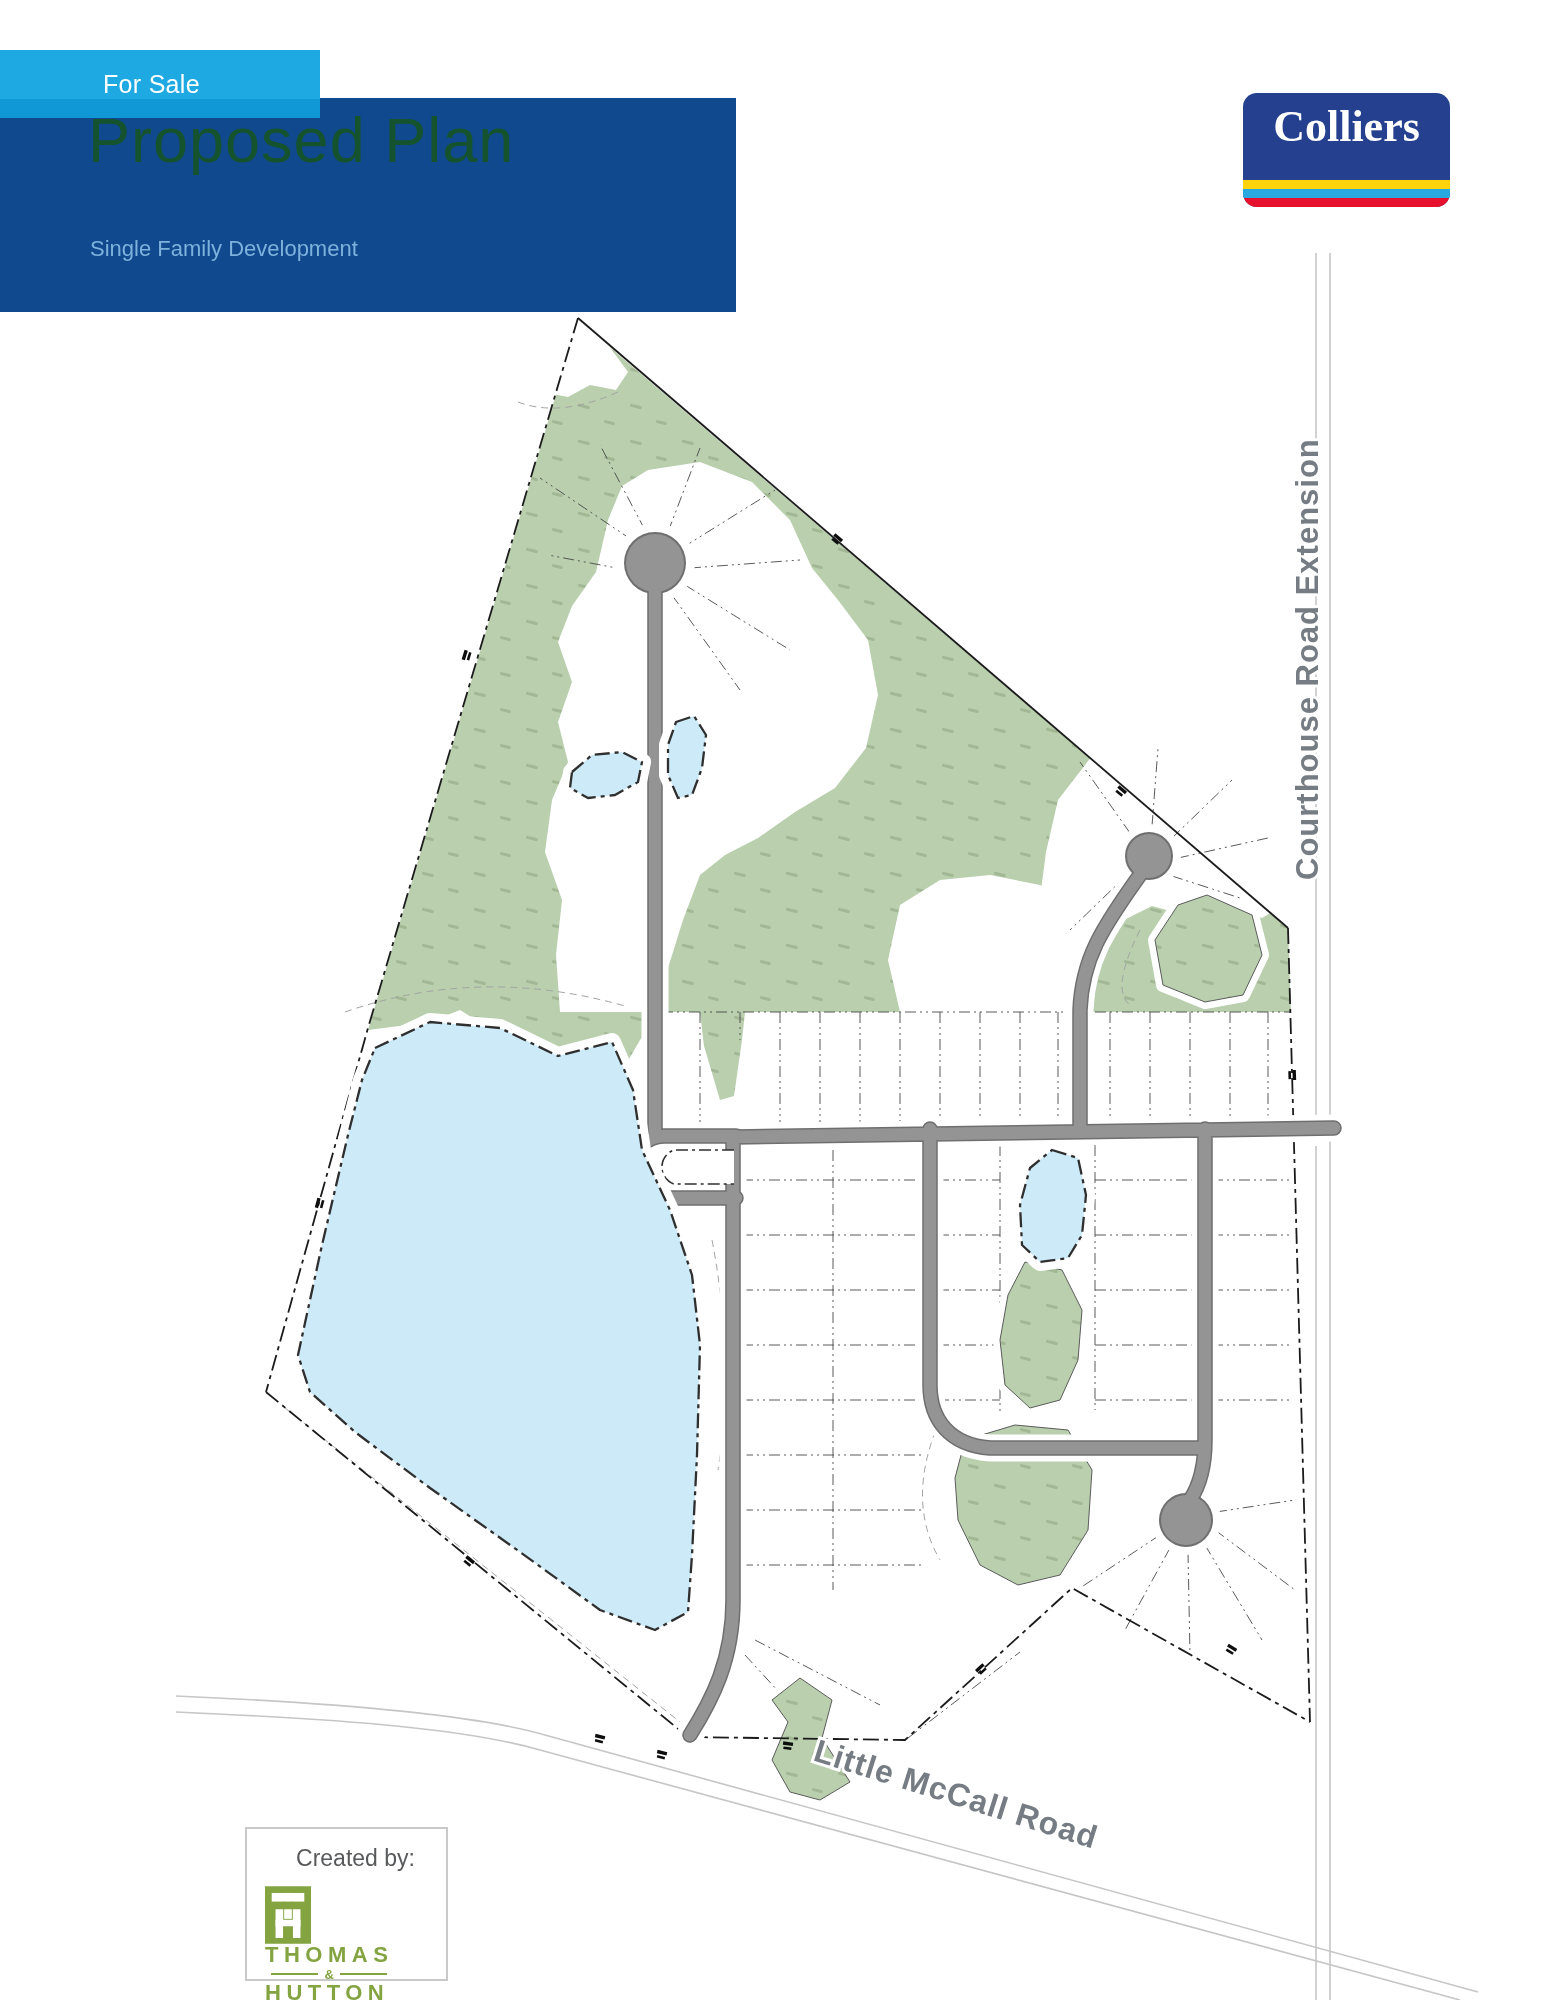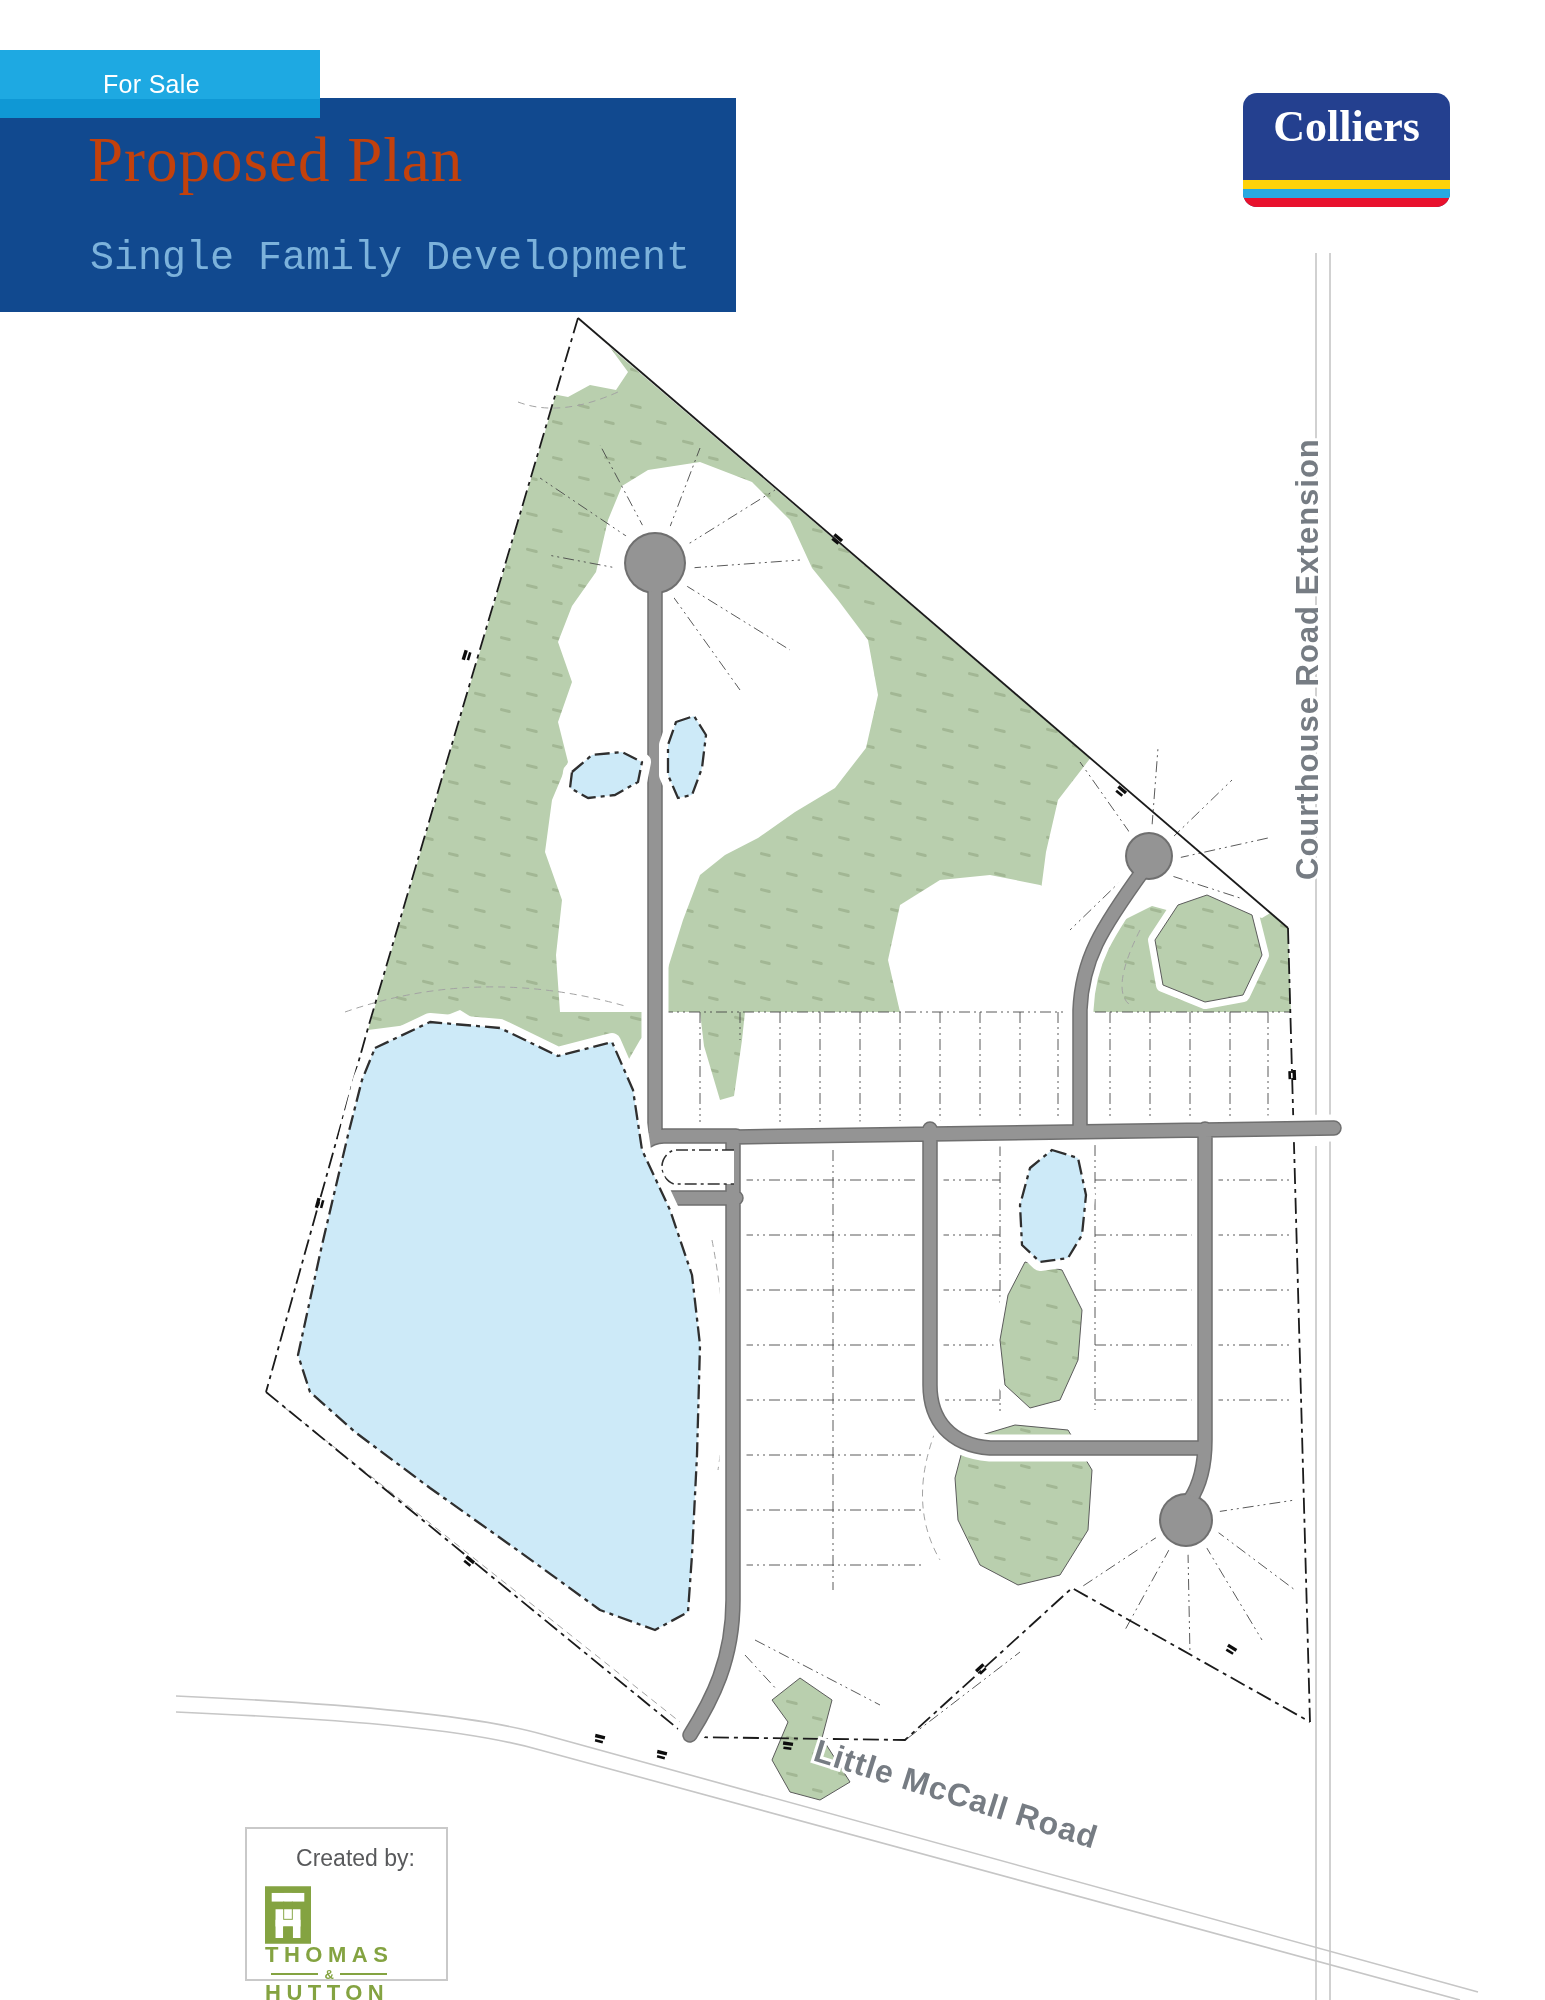--- a/index.html
+++ b/index.html
@@ -13,24 +13,24 @@
   #page{position:relative;width:1545px;height:2000px;background:#fff;overflow:hidden;
         font-family:"Liberation Sans",sans-serif;}
   #plan-svg{position:absolute;left:0;top:0;width:1545px;height:2000px;}
 
   
   .header-box{position:absolute;left:0;top:98px;width:736px;height:214px;background:var(--header-blue);z-index:3;}
   .forsale-banner{position:absolute;left:0;top:50px;width:320px;height:68px;z-index:4;
       background:linear-gradient(to bottom,var(--banner-blue) 0 72%,var(--banner-blue-dark) 72% 100%);
       display:flex;align-items:center;}
   .forsale-banner span{color:#fff;font-size:25px;margin-left:103px;letter-spacing:.3px;}
-  .page-title{position:absolute;left:88px;top:124px;color:#c2410c;font-size:63px;font-weight:300;
-      letter-spacing:1px;z-index:5;font-family:Liberation Serif, serif;}
+  .page-title{position:absolute;left:88px;top:104px;color:#14532d;font-size:63px;font-weight:300;
+      letter-spacing:1px;z-index:5;}
   .page-subtitle{position:absolute;left:90px;top:236px;color:var(--subtitle-blue);
-      font-family:Liberation Mono, monospace;font-size:40px;z-index:5;}
+      font-family:Liberation Sans, sans-serif;font-size:22px;z-index:5;}
 
   
   .colliers{position:absolute;left:1243px;top:93px;width:207px;height:114px;z-index:5;
       background:var(--colliers-blue);border-radius:14px;overflow:hidden;}
   .colliers .word{position:absolute;top:8px;left:0;width:100%;text-align:center;color:#fff;
       font-family:"Liberation Serif",serif;font-weight:bold;font-size:44px;}
   .colliers .stripes{position:absolute;left:0;bottom:0;width:100%;}
   .colliers .stripes div{height:9px;}
   .colliers .s-yellow{background:var(--stripe-yellow);}
   .colliers .s-blue{background:var(--stripe-light-blue);}

